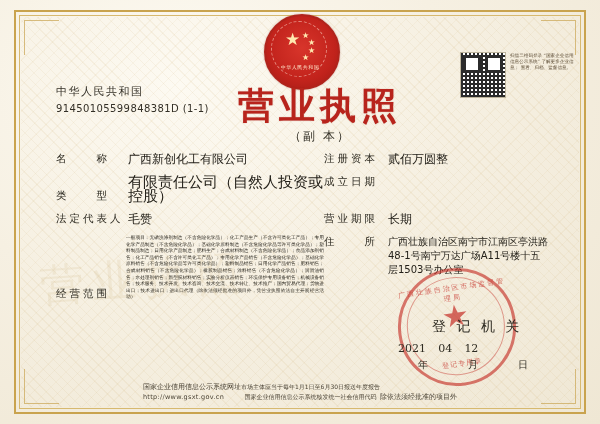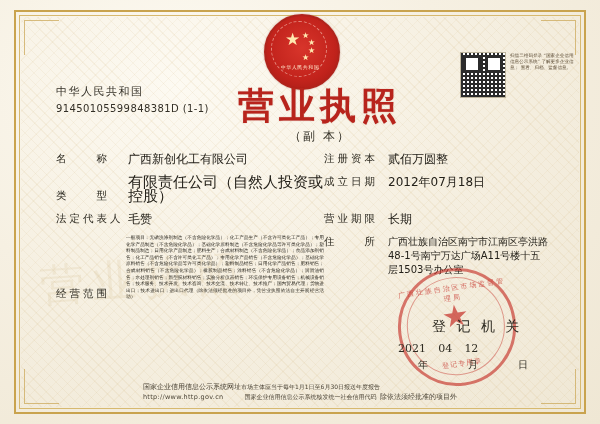--- a/index.html
+++ b/index.html
@@ -403,21 +403,20 @@
       </div>
     </div>
 
     <div class="row">
       <div class="col-left">
         <div class="lab w5">类　　型</div>
         <div class="val small">有限责任公司（自然人投资或控股）</div>
       </div>
       <div class="col-right">
         <div class="lab w4">成立日期</div>
-        <div class="val">2012年07月18日</div>
       </div>
     </div>
 
     <div class="row">
       <div class="col-left">
         <div class="lab w5">法定代表人</div>
         <div class="val">毛赞</div>
       </div>
       <div class="col-right">
         <div class="lab w4">营业期限</div>
@@ -455,21 +454,21 @@
   </div>
   <div class="date-units">
     <span>年</span>
     <span>月</span>
     <span>日</span>
   </div>
 
   <div class="footer">
     <div class="footer-left">
       <div>国家企业信用信息公示系统网址</div>
-      <div class="footer-url">http://www.http.gov.cn</div>
+      <div class="footer-url">http://www.gsxt.gov.cn</div>
     </div>
     <div class="footer-center">
       <div>市场主体应当于每年1月1日至6月30日报送年度报告</div>
       <div>国家企业信用信息公示系统核发统一社会信用代码</div>
     </div>
     <div class="footer-right">除依法须经批准的项目外</div>
   </div>
 </div>
 
 </body></html>

